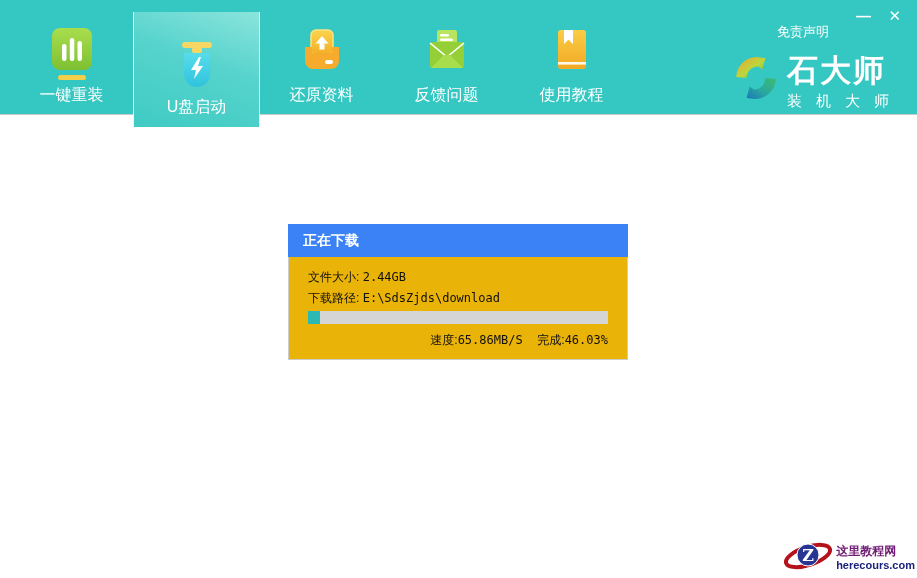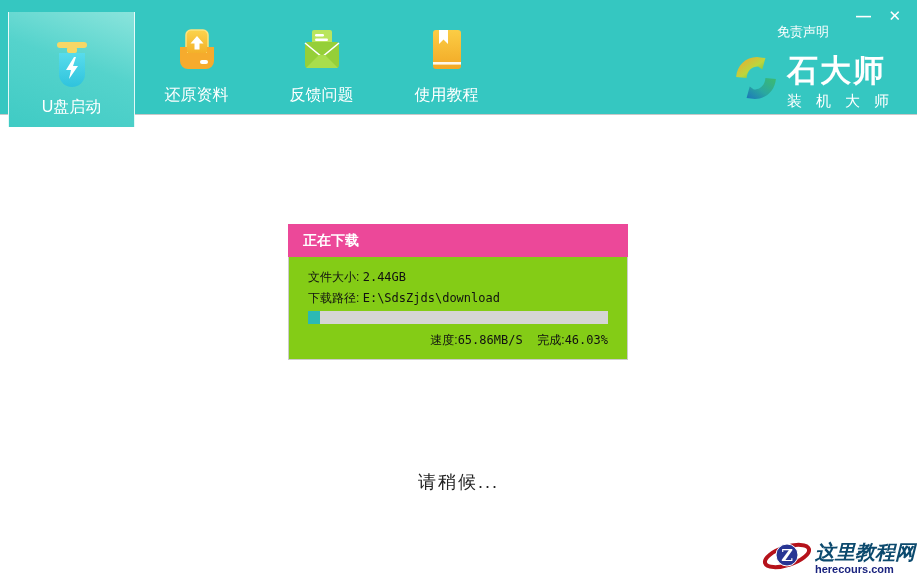--- a/index.html
+++ b/index.html
@@ -30,52 +30,70 @@
   .winbtn{position:absolute;top:7px;color:#ffffff;font-size:15px;font-weight:bold;cursor:pointer;line-height:18px;}
   .minimize{right:46px;}
   .close{right:16px;}
   
   .logo{position:absolute;top:55px;right:14px;display:flex;gap:9px;}
   .logo-title{font-size:31px;font-weight:bold;color:#ffffff;line-height:1.05;letter-spacing:2px;}
   .logo-sub{font-size:15px;color:#ffffff;letter-spacing:14px;margin-top:4px;white-space:nowrap;}
   
   .dialog{position:absolute;left:288px;top:224px;width:340px;box-sizing:border-box;}
   .dialog-header{
-    height:33px;background:#ec4899;color:#ffffff;font-weight:bold;font-size:14px;
+    height:33px;background:#3b82f6;color:#ffffff;font-weight:bold;font-size:14px;
     line-height:33px;padding-left:15px;box-sizing:border-box;
   }
   .dialog-body{
-    background:#84cc16;border:1px solid #cccccc;border-top:none;
+    background:#eab308;border:1px solid #cccccc;border-top:none;
     padding:10px 19px 10px;box-sizing:border-box;
   }
   .d-row{font-size:12px;color:#111111;line-height:21px;white-space:nowrap;}
   .mono{font-family:"DejaVu Sans Mono","Liberation Mono",monospace;font-size:12px;}
   .progress-track{height:13px;background:#d5d5d5;margin-top:2px;}
   .progress-fill{height:100%;background:#2cb9b3;width:4%;}
   .stats{margin-top:8px;display:flex;font-size:12px;color:#111111;white-space:nowrap;justify-content:flex-end;}
   .stat-speed{width:107px;}
   .stat-received{width:125px;}
   
   .wait-text{
     position:absolute;top:470px;left:0;width:100%;text-align:center;
     font-size:18px;color:#222222;letter-spacing:2px;
   }
   
   .watermark{position:absolute;right:2px;bottom:1px;display:flex;align-items:center;gap:3px;}
-  .wm-name{font-size:20px;font-weight:bold;color:#0c4a6e;line-height:1.1;font-style:italic;}
+  .wm-name{font-size:12px;font-weight:bold;color:#701a75;line-height:1.1;}
   .wm-url{font-size:11px;font-weight:bold;color:#1a237e;line-height:1.1;}
 </style>
 </head>
 <body>
 
 <div class="window">
 
   <div class="header">
     <div class="tabs">
 
+      <div class="tab">
+        <span class="tab-icon">
+          <svg width="46" height="56" viewBox="0 0 46 56">
+            <defs>
+                <linearGradient id="g1" x1="0" y1="0" x2="0" y2="1">
+              <stop offset="0" stop-color="#a9dd4d"></stop>
+                  <stop offset="1" stop-color="#7dc132"></stop>
+            </linearGradient>
+              </defs>
+            <rect x="3" y="1" width="40" height="42" rx="8" fill="url(#g1)"></rect>
+            <rect x="13" y="17" width="4.5" height="17" rx="2.2" fill="#fff"></rect>
+            <rect x="20.8" y="11" width="4.5" height="23" rx="2.2" fill="#fff"></rect>
+            <rect x="28.5" y="14" width="4.5" height="20" rx="2.2" fill="#fff"></rect>
+            <rect x="9" y="48" width="28" height="5" rx="2.5" fill="#f4cf4a"></rect>
+          </svg>
+        </span>
+        <span class="tab-label">一键重装</span>
+      </div>
 
       <div class="tab active">
         <span class="tab-icon">
           <svg width="46" height="52" viewBox="0 0 46 52">
             <defs>
                 <linearGradient id="g2" x1="0" y1="0" x2="0" y2="1">
               <stop offset="0" stop-color="#58dcec"></stop>
                   <stop offset="1" stop-color="#2fc3dd"></stop>
             </linearGradient>
               </defs>
@@ -183,21 +201,20 @@
       <div class="progress-track">
         <div class="progress-fill" style="width: 4.05%;"></div>
       </div>
       <div class="stats">
         <span class="stat-speed"><span>速度:</span><span class="mono">65.86MB/S</span></span>
         <span class="stat-done"><span>完成:</span><span class="mono">46.03%</span></span>
       </div>
     </div>
   </div>
 
-  <div class="wait-text">请稍候...</div>
 
   <div class="watermark">
     <span>
       <svg width="50" height="34" viewBox="0 0 50 34">
         <ellipse cx="25" cy="17" rx="23" ry="9" fill="none" stroke="#b5121b" stroke-width="4" transform="rotate(-18 25 17)"></ellipse>
         <circle cx="25" cy="16" r="11" fill="#283593" stroke="#ffffff" stroke-width="1"></circle>
         <text x="25" y="21.5" text-anchor="middle" font-size="16" font-weight="bold" fill="#ffffff" font-family="'DejaVu Serif',serif">Z</text>
       </svg>
     </span>
     <span>

